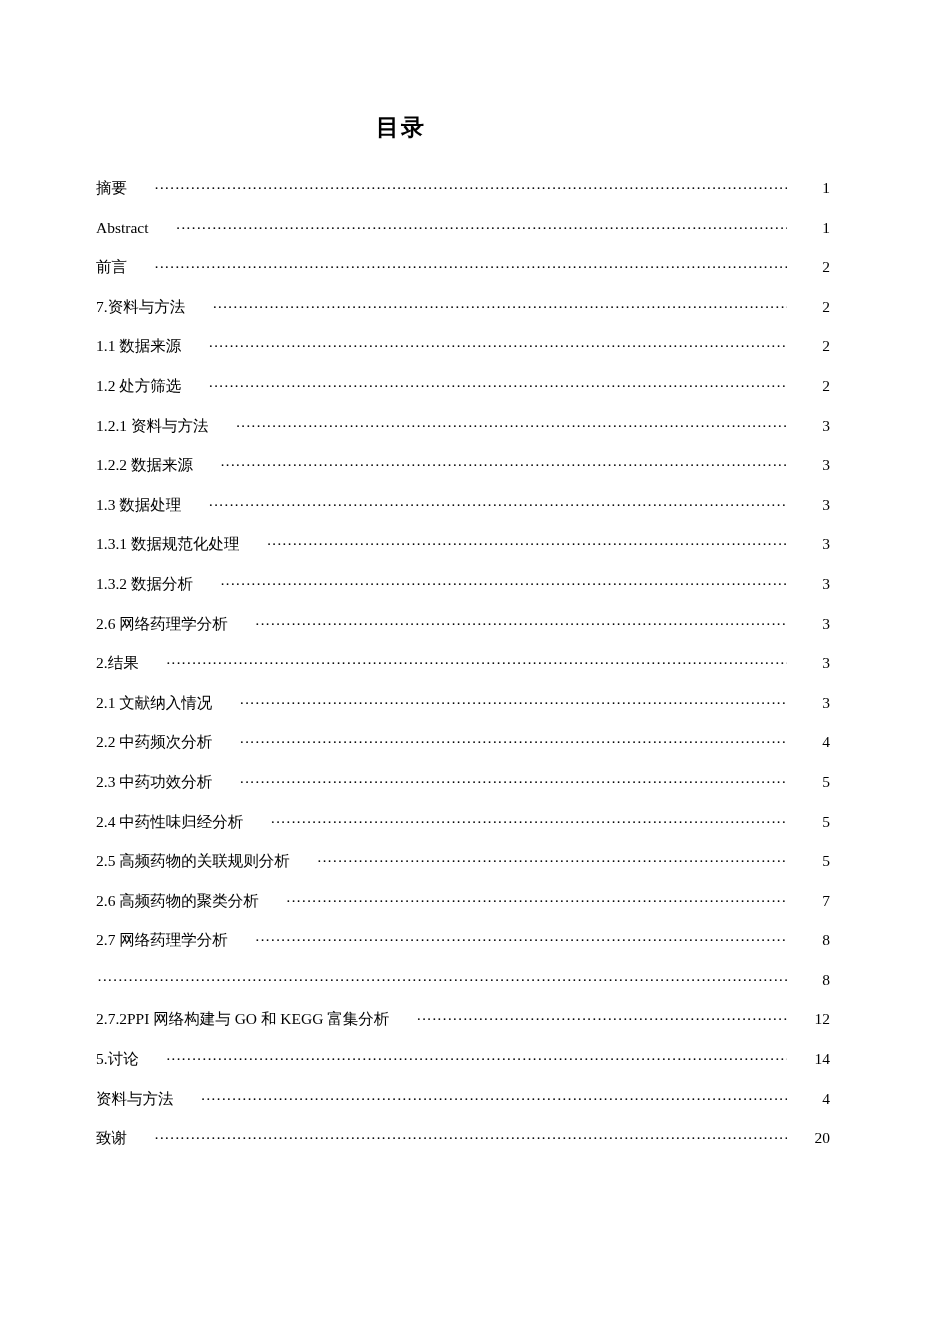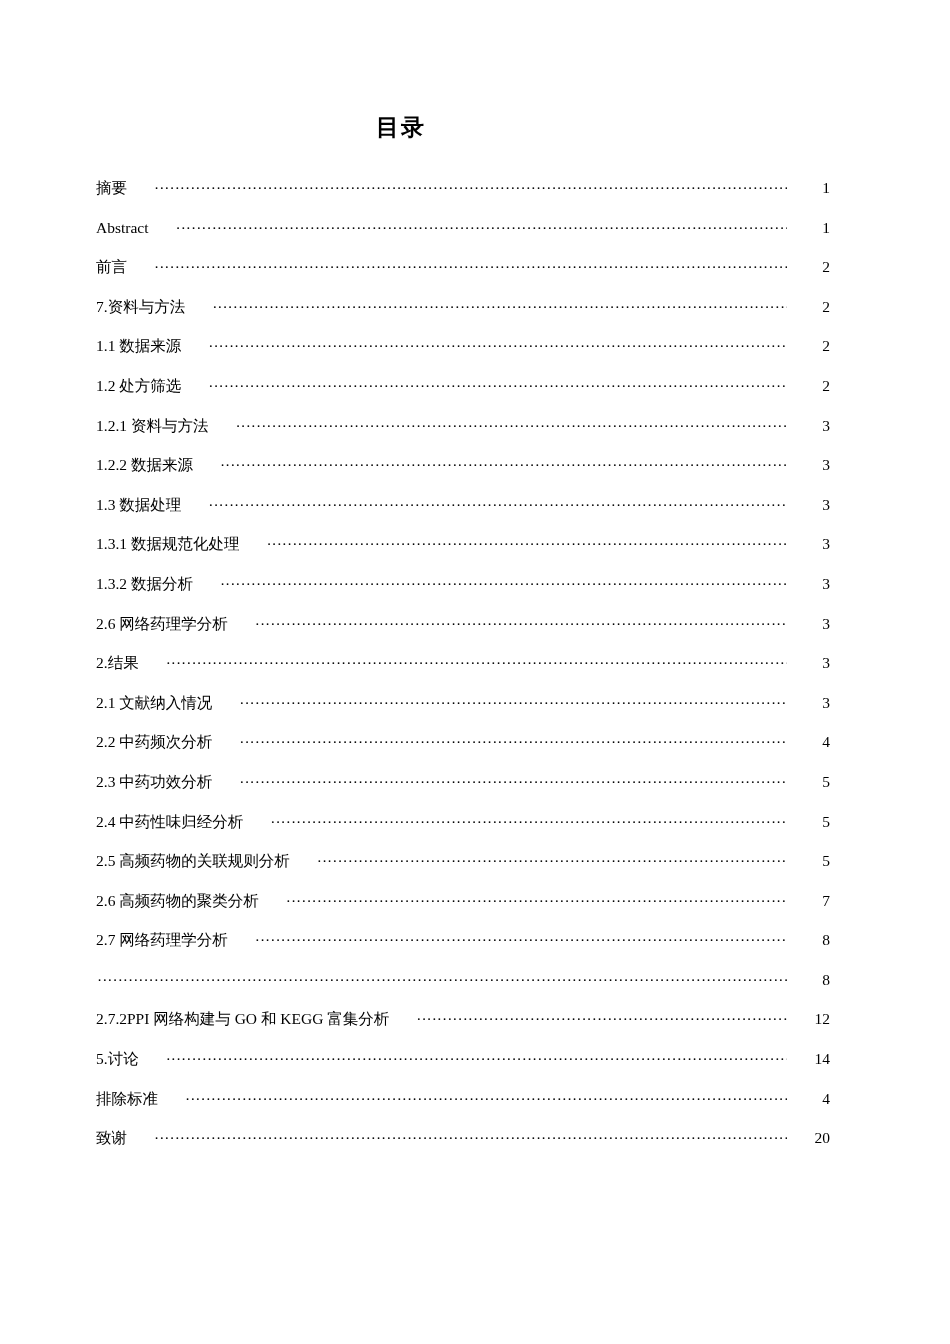--- a/index.html
+++ b/index.html
@@ -180,21 +180,21 @@
         <span class="label">2.7.2PPI 网络构建与 GO 和 KEGG 富集分析</span>
         <span class="dots">···················································································································································································</span>
         <span class="page-num">12</span>
       </li>
       <li class="toc-entry">
         <span class="label">5.讨论</span>
         <span class="dots">···················································································································································································</span>
         <span class="page-num">14</span>
       </li>
       <li class="toc-entry">
-        <span class="label">排除标准</span>
+        <span class="label">资料与方法</span>
         <span class="dots">···················································································································································································</span>
         <span class="page-num">4</span>
       </li>
       <li class="toc-entry">
         <span class="label">致谢</span>
         <span class="dots">···················································································································································································</span>
         <span class="page-num">20</span>
       </li>
     </ul>
 </div>

